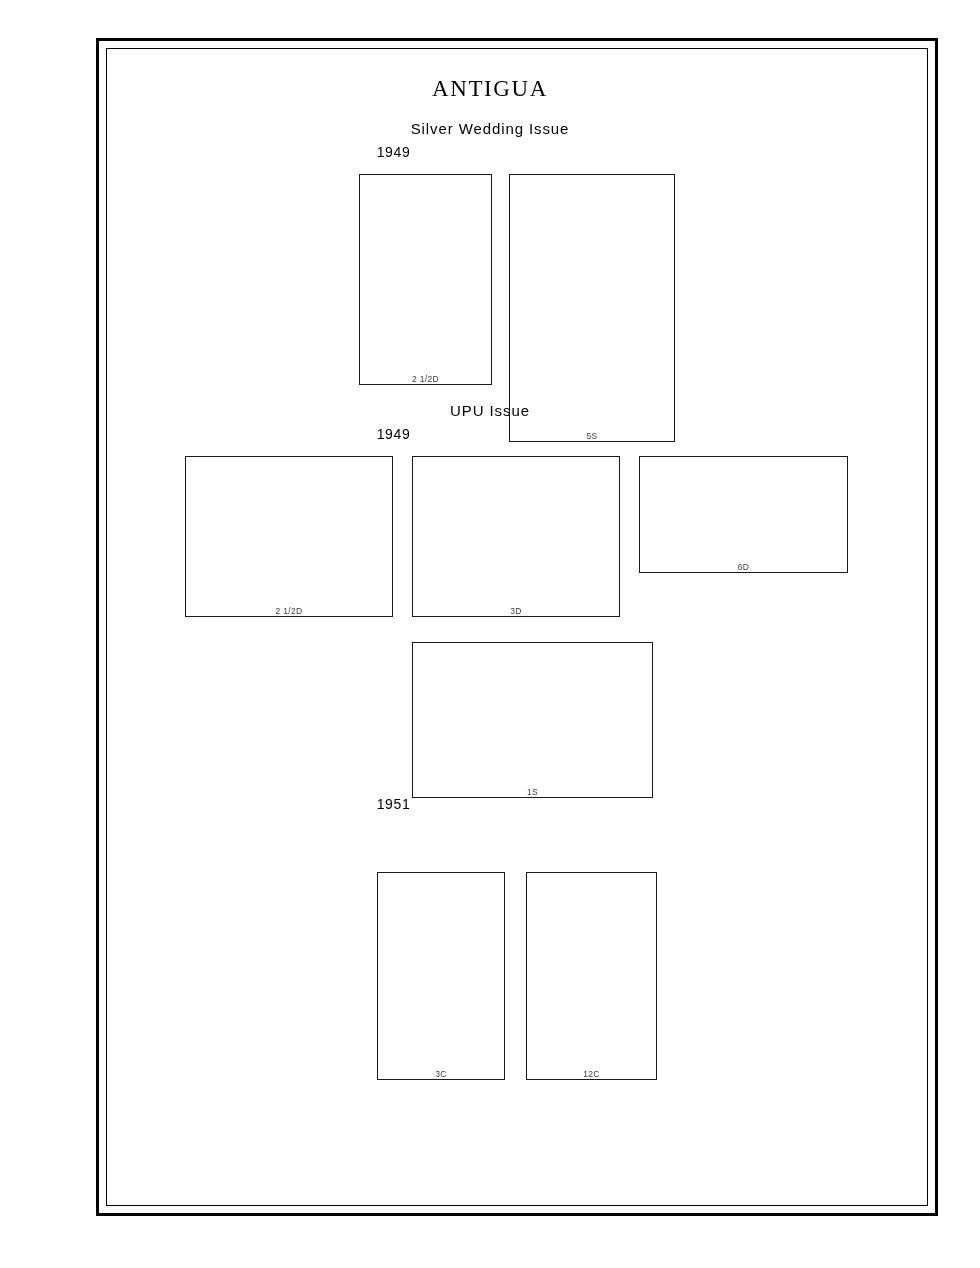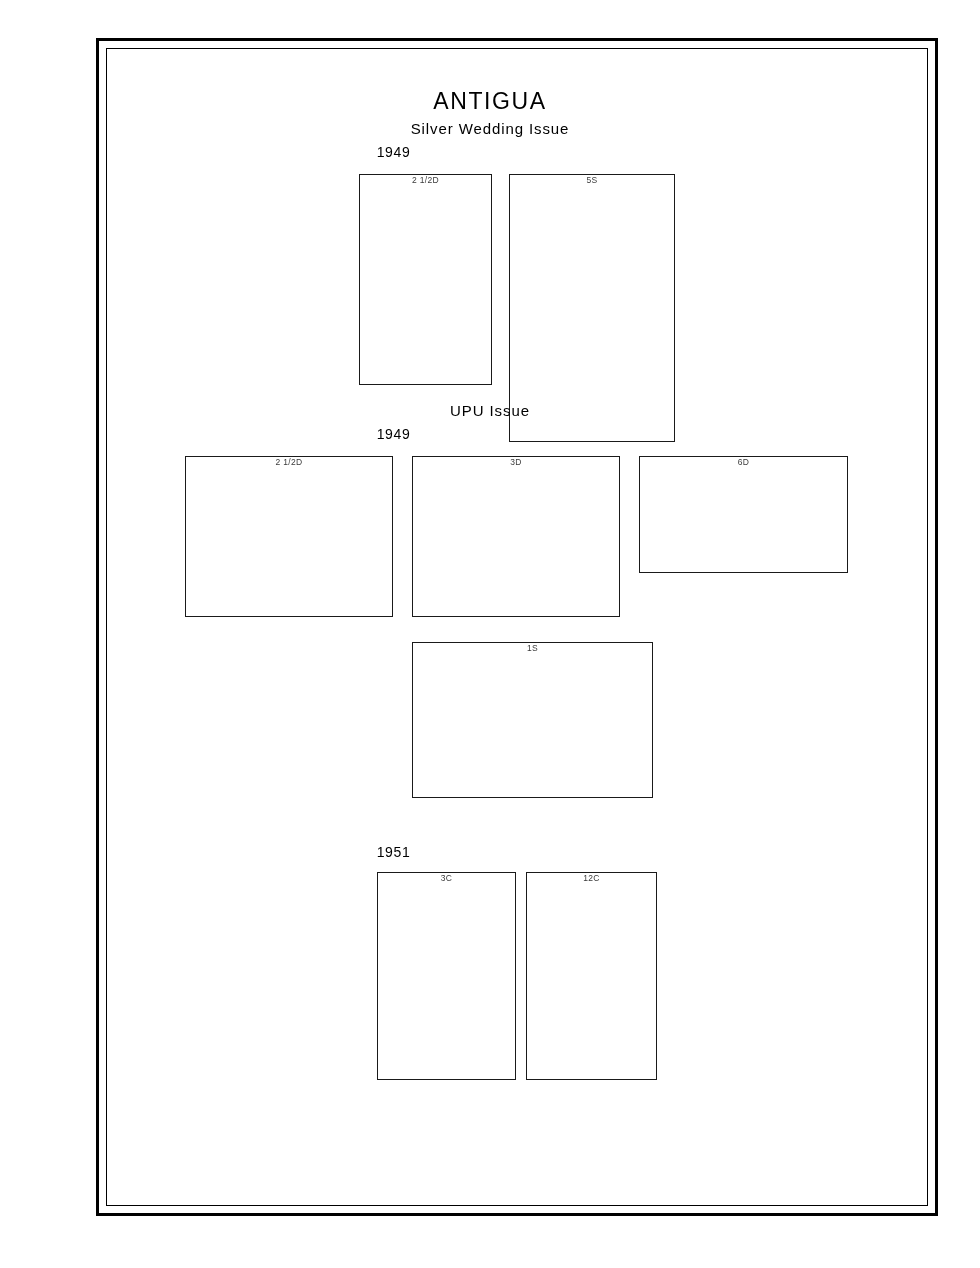--- a/index.html
+++ b/index.html
@@ -41,27 +41,28 @@
     width: 822px;
     height: 1158px;
     border: 1px solid #000000;
     box-sizing: border-box;
   }
 
   
   .country-title {
     position: absolute;
     left: 0;
-    top: 88px;
+    top: 76px;
     width: 980px;
     text-align: center;
     font-size: 23px;
     letter-spacing: 1.6px;
     color: #000000;
     white-space: nowrap;
+    font-family: Liberation Serif, serif;
   }
   .section-title {
     position: absolute;
     width: 980px;
     left: 0;
     text-align: center;
     font-size: 15px;
     letter-spacing: 0.9px;
     color: #000000;
     white-space: nowrap;
@@ -77,21 +78,21 @@
     white-space: nowrap;
   }
 
   
   .stamp-box {
     position: absolute;
     border: 1.6px solid #1a1a1a;
     background: #ffffff;
     box-sizing: border-box;
     display: flex;
-    align-items: flex-start;
+    align-items: flex-end;
     justify-content: center;
   }
   .stamp-label {
     font-size: 8.5px;
     letter-spacing: 0.3px;
     color: #3a3a3a;
     white-space: nowrap;
     text-align: center;
   }
 </style>
@@ -124,22 +125,22 @@
   <div class="stamp-box" style="left:412px;top:456px;width:208px;height:161px">
     <span class="stamp-label">3D</span>
   </div>
   <div class="stamp-box" style="left:639px;top:456px;width:209px;height:117px">
     <span class="stamp-label">6D</span>
   </div>
   <div class="stamp-box" style="left:412px;top:642px;width:241px;height:156px">
     <span class="stamp-label">1S</span>
   </div>
 
-  <div class="section-year" style="top:844px">1951</div>
+  <div class="section-year" style="top:796px">1951</div>
 
-  <div class="stamp-box" style="left:377px;top:872px;width:139px;height:208px">
+  <div class="stamp-box" style="left:377px;top:872px;width:128px;height:208px">
     <span class="stamp-label">3C</span>
   </div>
   <div class="stamp-box" style="left:526px;top:872px;width:131px;height:208px">
     <span class="stamp-label">12C</span>
   </div>
 
 </div>
 
 </body></html>

